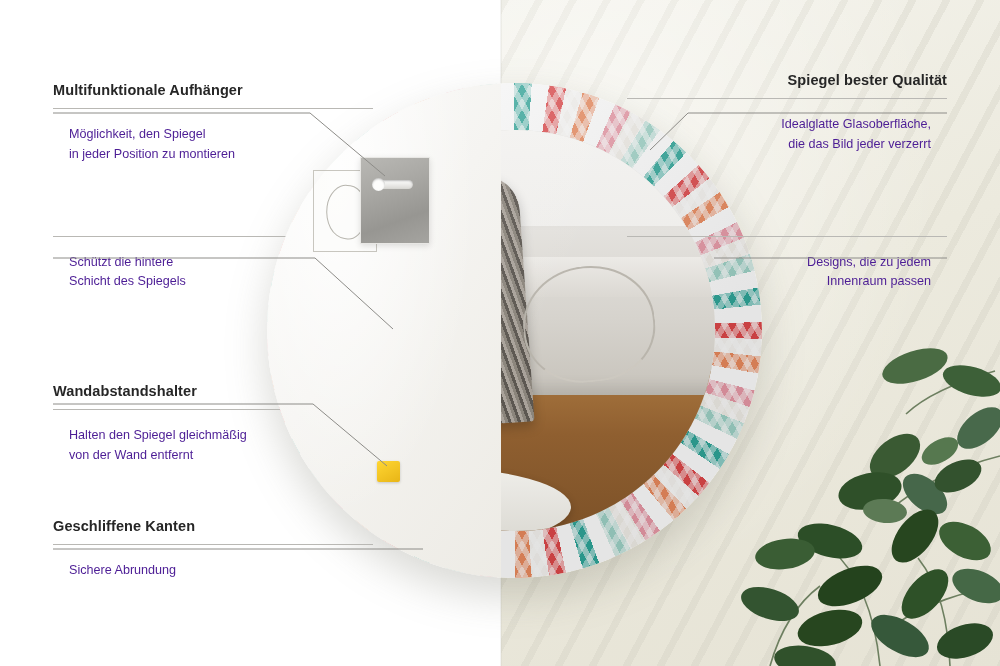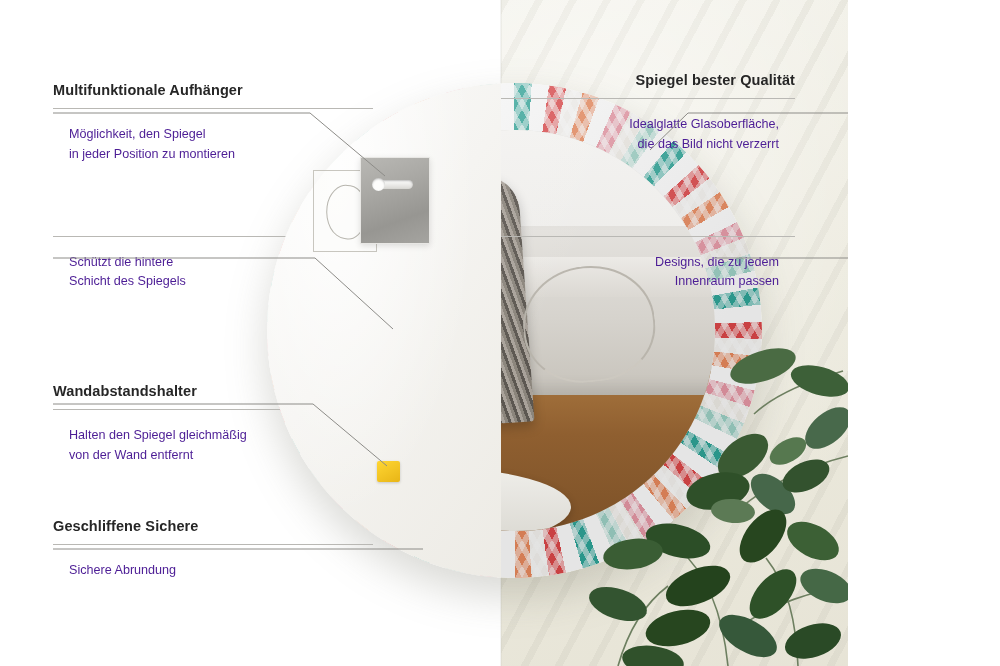--- a/index.html
+++ b/index.html
@@ -3,21 +3,21 @@
 <meta charset="utf-8">
 <style>
   html,body{margin:0;padding:0;}
   body{
     width:1000px;height:666px;
     font-family:"Liberation Sans", sans-serif;
     background:#ffffff;
     overflow:hidden;
     position:relative;
   }
-  .stage{position:absolute;inset:0;width:848px;height:666px;overflow:hidden;}
+  .stage{position:absolute;inset:0;width:1000px;height:666px;overflow:hidden;}
 
   
   .bg-left{position:absolute;left:0;top:0;width:501px;height:666px;background:#ffffff;}
   .bg-right{position:absolute;left:501px;top:0;width:499px;height:666px;
     background:
       repeating-linear-gradient(118deg,
         rgba(205,203,190,.30) 0px,
         rgba(205,203,190,.30) 7px,
         rgba(255,255,255,0) 7px,
         rgba(255,255,255,0) 30px),
@@ -197,30 +197,30 @@
   </div>
 
   <div class="callout left" style="top:383px;">
     <p class="c-title">Wandabstandshalter</p>
     <div class="c-rule"></div>
     <p class="c-body">Halten den Spiegel gleichmäßig
 von der Wand entfernt</p>
   </div>
 
   <div class="callout left" style="top:518px;">
-    <p class="c-title">Geschliffene Sichere</p>
+    <p class="c-title">Geschliffene Kanten</p>
     <div class="c-rule"></div>
     <p class="c-body">Sichere Abrundung</p>
   </div>
 
   <div class="callout right" style="top:72px;">
     <p class="c-title">Spiegel bester Qualität</p>
     <div class="c-rule"></div>
     <p class="c-body">Idealglatte Glasoberfläche,
-die das Bild nicht verzerrt</p>
+die das Bild jeder verzerrt</p>
   </div>
 
   <div class="callout right" style="top:227px;">
     <div class="c-rule"></div>
     <p class="c-body">Designs, die zu jedem
 Innenraum passen</p>
   </div>
 
   <svg class="plant" viewBox="0 0 290 330">
     <g stroke="#6d7f60" stroke-width="1.6" fill="none">

